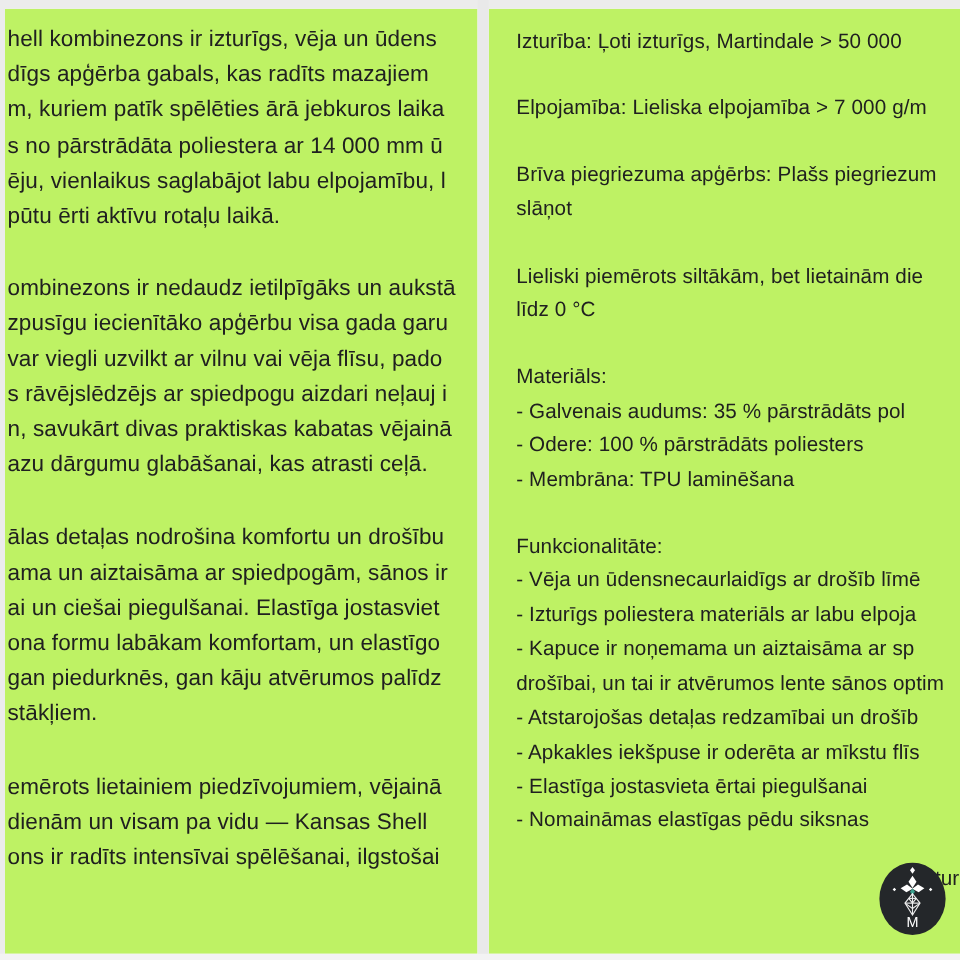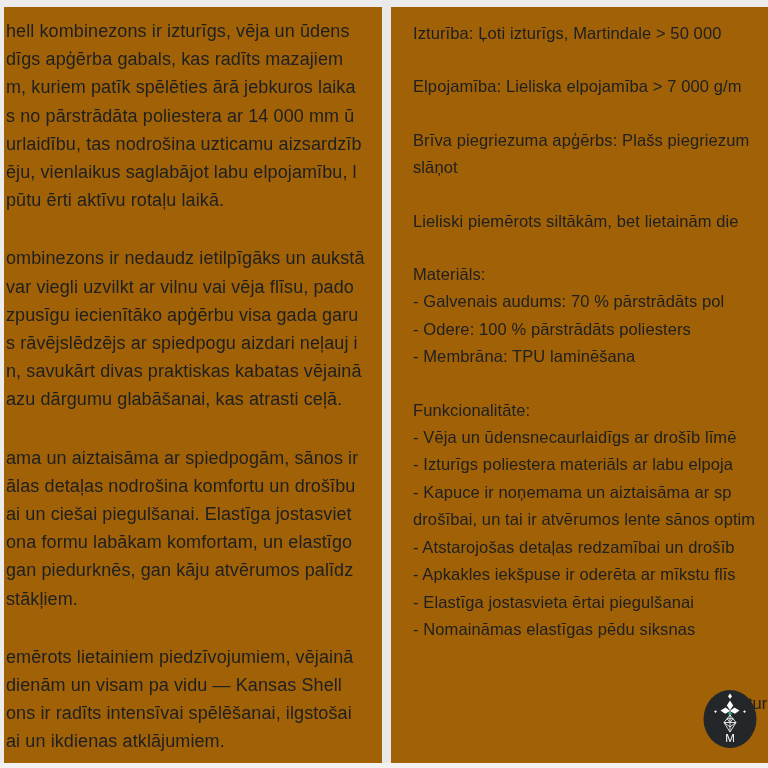--- a/index.html
+++ b/index.html
@@ -8,21 +8,21 @@
     background:#ffffff;
     font-family:"Liberation Sans", sans-serif;
     color:#202020;
   }
   .strip{position:absolute;background:#ececec;z-index:3;}
   #strip-top{left:0;top:0;width:768px;height:7px;}
   #strip-left{left:0;top:0;width:4px;height:768px;}
   #strip-seam{left:382px;top:0;width:9px;height:768px;background:#e9e9e9;}
   #strip-bottom{left:0;top:763px;width:768px;height:5px;background:#f3f3f3;}
 
-  .panel{position:absolute;top:7px;height:756px;overflow:hidden;background:#a16207;}
+  .panel{position:absolute;top:7px;height:756px;overflow:hidden;background:#bef264;}
   #left-panel{left:4px;width:378px;}
   #right-panel{left:391px;width:377px;}
 
   .ln{white-space:nowrap;}
 
   
   #left-panel .inner{padding:10px 0 0 2px;}
   #left-panel .ln{
     font-size:18px;line-height:28.2px;letter-spacing:.1px;
   }
@@ -53,67 +53,66 @@
 <div class="strip" id="strip-seam"></div>
 <div class="strip" id="strip-bottom"></div>
 
 <div class="panel" id="left-panel">
   <div class="inner">
     <div class="para">
       <div class="ln">hell kombinezons ir izturīgs, vēja un ūdens</div>
       <div class="ln">dīgs apģērba gabals, kas radīts mazajiem</div>
       <div class="ln">m, kuriem patīk spēlēties ārā jebkuros laika</div>
       <div class="ln">s no pārstrādāta poliestera ar 14 000 mm ū</div>
-      <div class="ln">urlaidību, tas nodrošina uzticamu aizsardzīb</div>
       <div class="ln">ēju, vienlaikus saglabājot labu elpojamību, l</div>
       <div class="ln">pūtu ērti aktīvu rotaļu laikā.</div>
     </div>
     <div class="para">
       <div class="ln">ombinezons ir nedaudz ietilpīgāks un aukstā</div>
+      <div class="ln">zpusīgu iecienītāko apģērbu visa gada garu</div>
       <div class="ln">var viegli uzvilkt ar vilnu vai vēja flīsu, pado</div>
-      <div class="ln">zpusīgu iecienītāko apģērbu visa gada garu</div>
       <div class="ln">s rāvējslēdzējs ar spiedpogu aizdari neļauj i</div>
       <div class="ln">n, savukārt divas praktiskas kabatas vējainā</div>
       <div class="ln">azu dārgumu glabāšanai, kas atrasti ceļā.</div>
     </div>
     <div class="para">
+      <div class="ln">ālas detaļas nodrošina komfortu un drošību</div>
       <div class="ln">ama un aiztaisāma ar spiedpogām, sānos ir</div>
-      <div class="ln">ālas detaļas nodrošina komfortu un drošību</div>
       <div class="ln">ai un ciešai piegulšanai. Elastīga jostasviet</div>
       <div class="ln">ona formu labākam komfortam, un elastīgo</div>
       <div class="ln">gan piedurknēs, gan kāju atvērumos palīdz</div>
       <div class="ln">stākļiem.</div>
     </div>
     <div class="para">
       <div class="ln">emērots lietainiem piedzīvojumiem, vējainā</div>
       <div class="ln">dienām un visam pa vidu — Kansas Shell</div>
       <div class="ln">ons ir radīts intensīvai spēlēšanai, ilgstošai</div>
-      <div class="ln">ai un ikdienas atklājumiem.</div>
     </div>
   </div>
 </div>
 
 <div class="panel" id="right-panel">
   <div class="inner">
     <div class="block">
       <div class="ln">Izturība: Ļoti izturīgs, Martindale &gt; 50 000</div>
     </div>
     <div class="block">
       <div class="ln">Elpojamība: Lieliska elpojamība &gt; 7 000 g/m</div>
     </div>
     <div class="block">
       <div class="ln">Brīva piegriezuma apģērbs: Plašs piegriezum</div>
       <div class="ln">slāņot</div>
     </div>
     <div class="block">
       <div class="ln">Lieliski piemērots siltākām, bet lietainām die</div>
+      <div class="ln">līdz 0 °C</div>
     </div>
     <div class="block">
       <div class="ln">Materiāls:</div>
-      <div class="ln">- Galvenais audums: 70 % pārstrādāts pol</div>
+      <div class="ln">- Galvenais audums: 35 % pārstrādāts pol</div>
       <div class="ln">- Odere: 100 % pārstrādāts poliesters</div>
       <div class="ln">- Membrāna: TPU laminēšana</div>
     </div>
     <div class="block">
       <div class="ln">Funkcionalitāte:</div>
       <div class="ln">- Vēja un ūdensnecaurlaidīgs ar drošīb līmē</div>
       <div class="ln">- Izturīgs poliestera materiāls ar labu elpoja</div>
       <div class="ln">- Kapuce ir noņemama un aiztaisāma ar sp</div>
       <div class="ln">drošībai, un tai ir atvērumos lente sānos optim</div>
       <div class="ln">- Atstarojošas detaļas redzamībai un drošīb</div>

